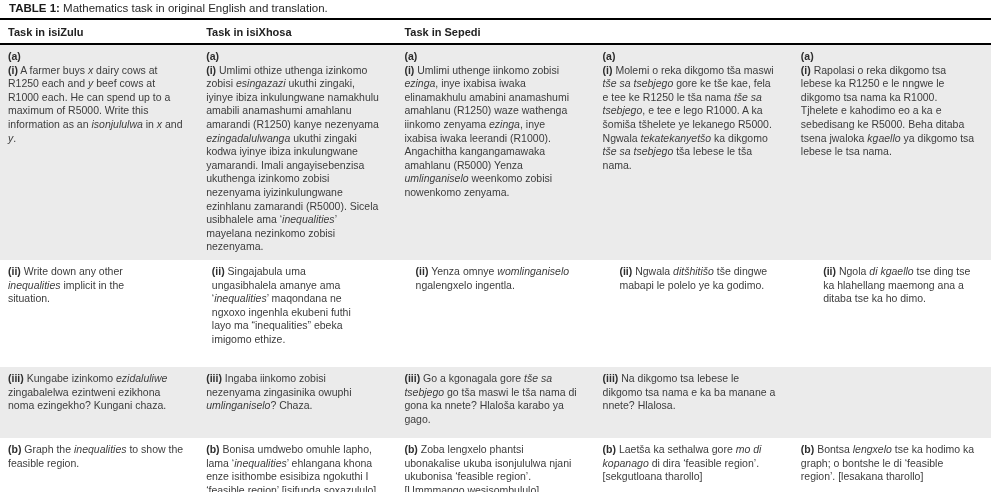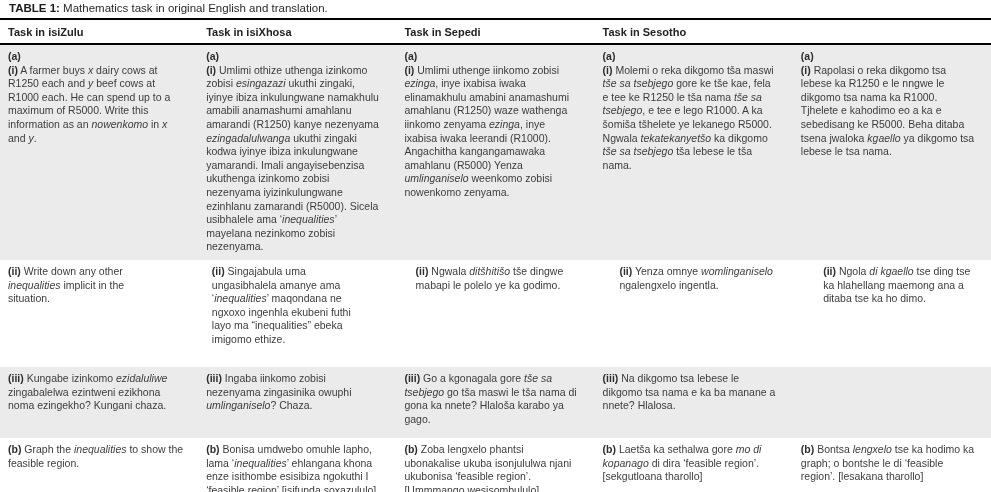--- a/index.html
+++ b/index.html
@@ -70,36 +70,35 @@
     <span class="caption-bar" style="background: rgb(245, 166, 35);"></span>
     <div class="caption-text">
       <b>TABLE 1:</b><span> Mathematics task in original English and translation.</span>
     </div>
   </div>
 
   <div class="thead">
     <div class="th">Task in isiZulu</div>
     <div class="th">Task in isiXhosa</div>
     <div class="th">Task in Sepedi</div>
-    <div class="th">Task in Sesotho</div>
   </div>
 
   <div class="row striped r-a" style="background: rgb(235, 235, 235);">
-    <div class="td"><b>(a)</b><br><b>(i)</b> A farmer buys <i>x</i> dairy cows at R1250 each and <i>y</i> beef cows at R1000 each. He can spend up to a maximum of R5000. Write this information as an <i>nowenkomo</i> in <i>x</i> and <i>y</i>.</div>
+    <div class="td"><b>(a)</b><br><b>(i)</b> A farmer buys <i>x</i> dairy cows at R1250 each and <i>y</i> beef cows at R1000 each. He can spend up to a maximum of R5000. Write this information as an <i>isonjululwa</i> in <i>x</i> and <i>y</i>.</div>
     <div class="td"><b>(a)</b><br><b>(i)</b> Umlimi othize uthenga izinkomo zobisi <i>esingazazi</i> ukuthi zingaki, iyinye ibiza inkulungwane namakhulu amabili anamashumi amahlanu amarandi (R1250) kanye nezenyama <i>ezingadalulwanga</i> ukuthi zingaki kodwa iyinye ibiza inkulungwane yamarandi. Imali angayisebenzisa ukuthenga izinkomo zobisi nezenyama iyizinkulungwane ezinhlanu zamarandi (R5000). Sicela usibhalele ama ‘<i>inequalities</i>’ mayelana nezinkomo zobisi nezenyama.</div>
     <div class="td"><b>(a)</b><br><b>(i)</b> Umlimi uthenge iinkomo zobisi <i>ezinga</i>, inye ixabisa iwaka elinamakhulu amabini anamashumi amahlanu (R1250) waze wathenga iinkomo zenyama <i>ezinga</i>, inye ixabisa iwaka leerandi (R1000). Angachitha kangangamawaka amahlanu (R5000) Yenza <i>umlinganiselo</i> weenkomo zobisi nowenkomo zenyama.</div>
     <div class="td"><b>(a)</b><br><b>(i)</b> Molemi o reka dikgomo tša maswi <i>tše sa tsebjego</i> gore ke tše kae, fela e tee ke R1250 le tša nama <i>tše sa tsebjego</i>, e tee e lego R1000. A ka šomiša tšhelete ye lekanego R5000. Ngwala <i>tekatekanyetšo</i> ka dikgomo <i>tše sa tsebjego</i> tša lebese le tša nama.</div>
     <div class="td"><b>(a)</b><br><b>(i)</b> Rapolasi o reka dikgomo tsa lebese ka R1250 e le nngwe le dikgomo tsa nama ka R1000. Tjhelete e kahodimo eo a ka e sebedisang ke R5000. Beha ditaba tsena jwaloka <i>kgaello</i> ya dikgomo tsa lebese le tsa nama.</div>
   </div>
 
   <div class="row r-ii">
     <div class="td"><b>(ii)</b> Write down any other <i>inequalities</i> implicit in the situation.</div>
     <div class="td"><b>(ii)</b> Singajabula uma ungasibhalela amanye ama ‘<i>inequalities</i>’ maqondana ne ngxoxo ingenhla ekubeni futhi layo ma “inequalities” ebeka imigomo ethize.</div>
+    <div class="td"><b>(ii)</b> Yenza omnye <i>womlinganiselo</i> ngalengxelo ingentla.</div>
     <div class="td"><b>(ii)</b> Ngwala <i>ditšhitišo</i> tše dingwe mabapi le polelo ye ka godimo.</div>
-    <div class="td"><b>(ii)</b> Yenza omnye <i>womlinganiselo</i> ngalengxelo ingentla.</div>
     <div class="td"><b>(ii)</b> Ngola <i>di kgaello</i> tse ding tse ka hlahellang maemong ana a ditaba tse ka ho dimo.</div>
   </div>
 
   <div class="row striped r-iii" style="background: rgb(235, 235, 235);">
     <div class="td"><b>(iii)</b> Kungabe izinkomo <i>ezidaluliwe</i> zingabalelwa ezintweni ezikhona noma ezingekho? Kungani chaza.</div>
     <div class="td"><b>(iii)</b> Ingaba iinkomo zobisi nezenyama zingasinika owuphi <i>umlinganiselo</i>? Chaza.</div>
     <div class="td"><b>(iii)</b> Go a kgonagala gore <i>tše sa tsebjego</i> go tša maswi le tša nama di gona ka nnete? Hlaloša karabo ya gago.</div>
     <div class="td"><b>(iii)</b> Na dikgomo tsa lebese le dikgomo tsa nama e ka ba manane a nnete? Hlalosa.</div>
   </div>
 

